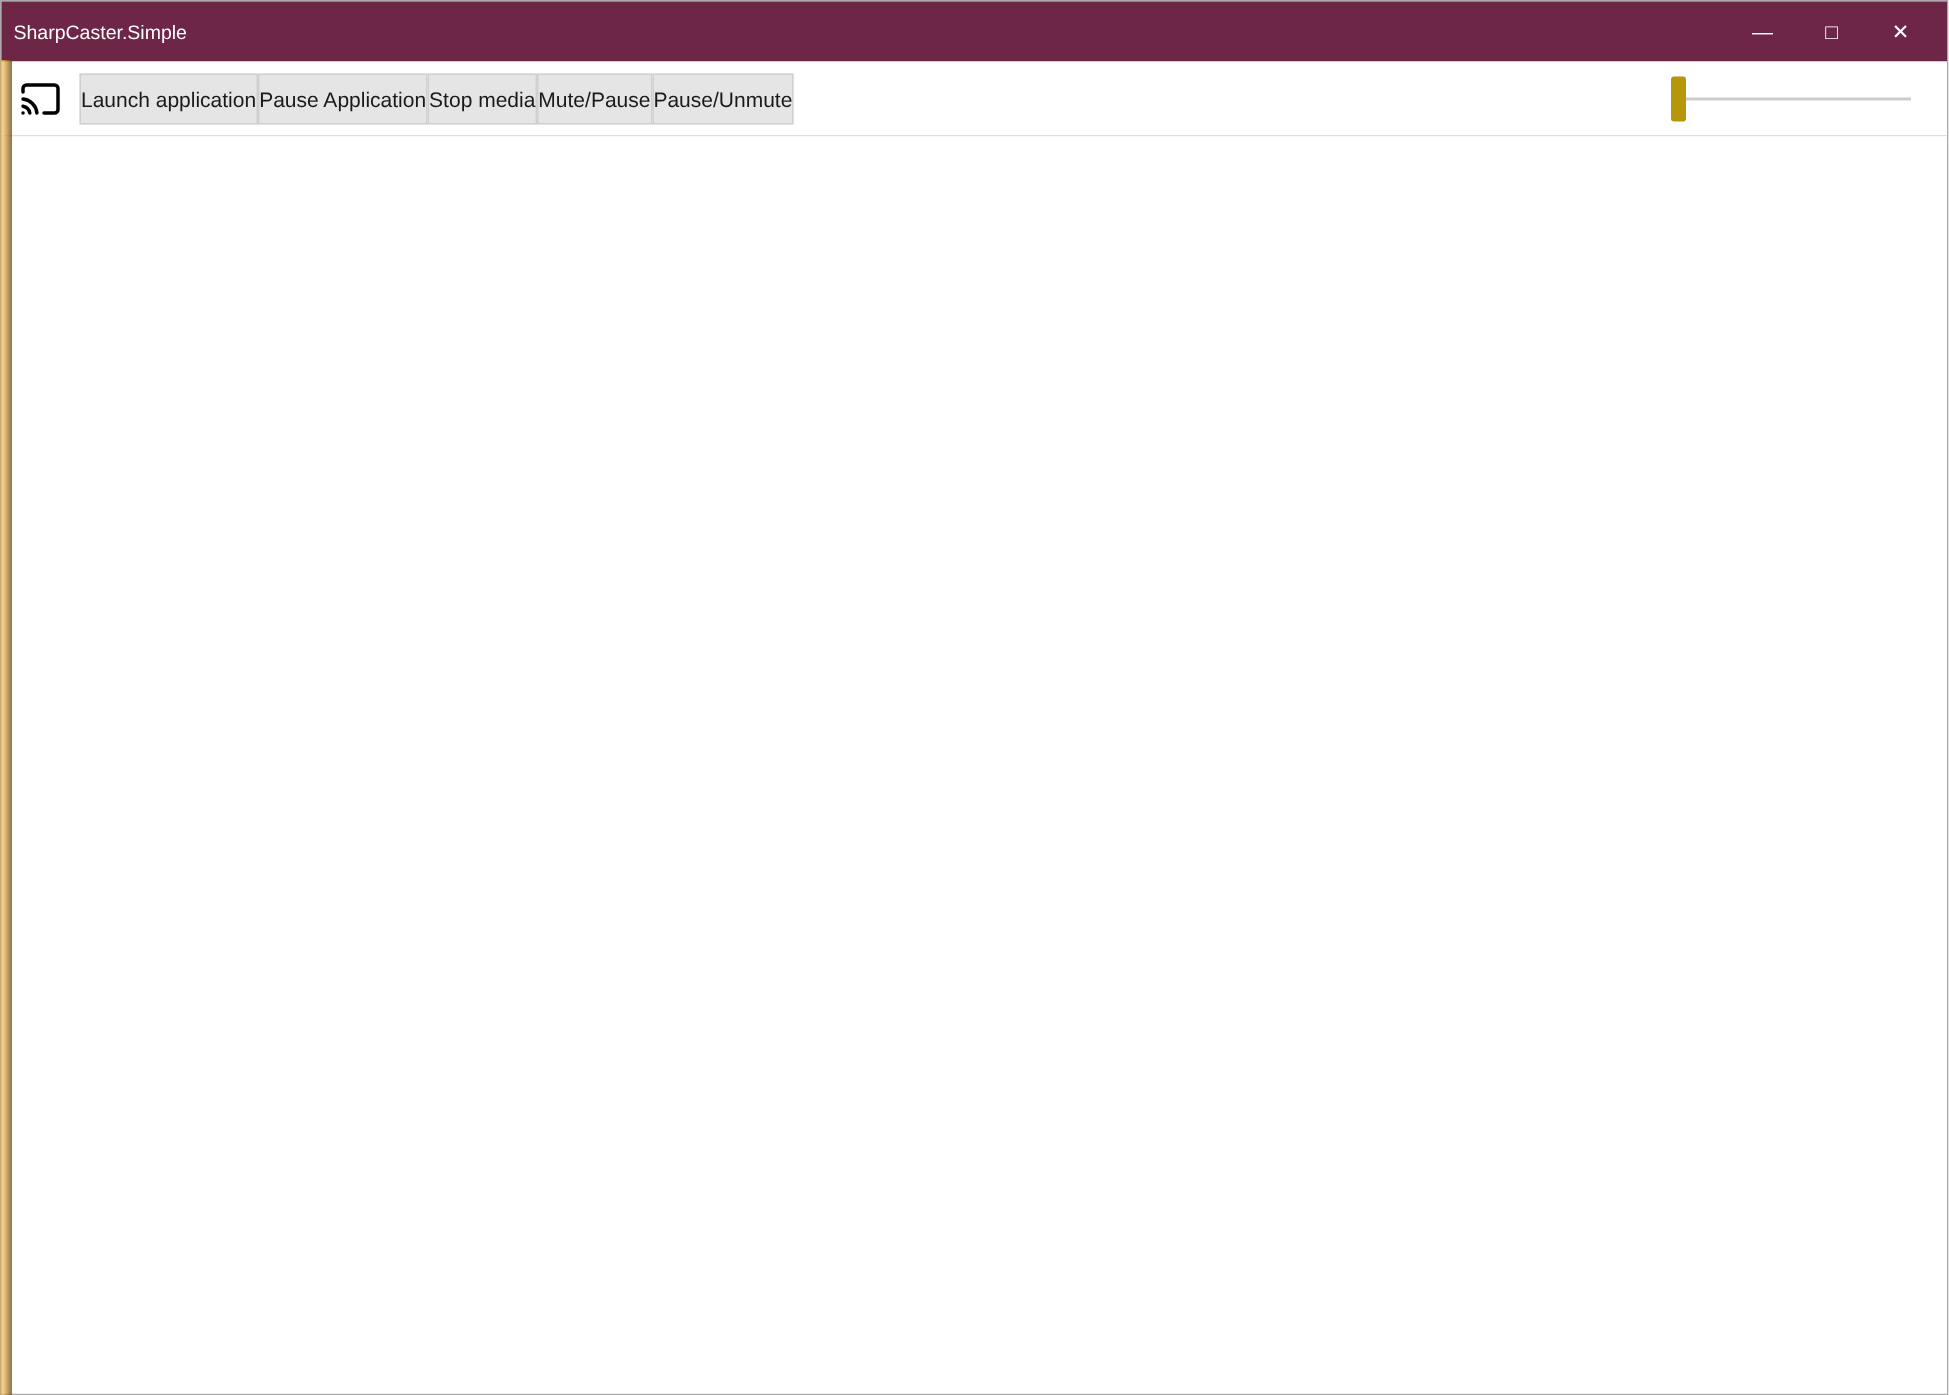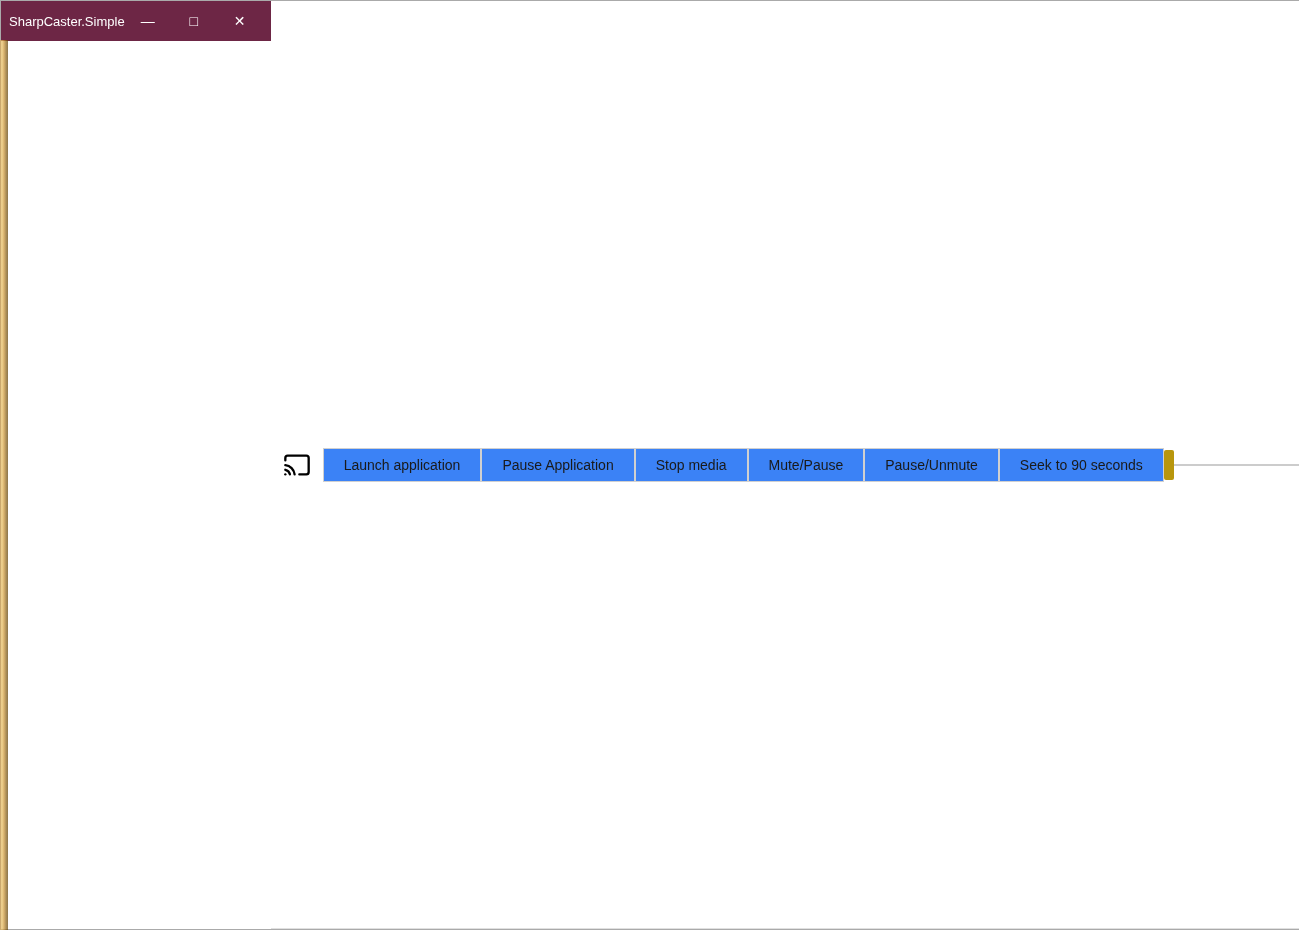--- a/index.html
+++ b/index.html
@@ -14,21 +14,21 @@
       background: #f0f0f0;
       font-family: 'Segoe UI', sans-serif;
       overflow: hidden;
     }
 
     .window {
       width: 1299px;
       height: 930px;
       background: #ffffff;
       display: flex;
-      flex-direction: row;
+      flex-direction: column;
       border: 1px solid #aaa;
     }
 
     .title-bar {
       background: #6d2645;
       height: 40px;
       display: flex;
       align-items: center;
       justify-content: space-between;
       padding: 0 8px;
@@ -88,23 +88,23 @@
     }
 
     .toolbar-buttons {
       display: flex;
       align-items: center;
       gap: 0;
       flex: 1;
     }
 
     .toolbar-btn {
-      padding: 8px 20px;
+      padding: 8px 0;
       border: 1px solid #d0d0d0;
-      background: #3b82f6;
+      background: #e5e5e5;
       cursor: pointer;
       font-size: 14px;
       font-family: 'Segoe UI', sans-serif;
       color: #1a1a1a;
       white-space: nowrap;
       text-align: center;
     }
 
     .slider-area {
       display: flex;
@@ -197,23 +197,20 @@
       </button>
       <button class="toolbar-btn">
         <span>Stop media</span>
       </button>
       <button class="toolbar-btn">
         <span>Mute/Pause</span>
       </button>
       <button class="toolbar-btn">
         <span>Pause/Unmute</span>
       </button>
-      <button class="toolbar-btn">
-        <span>Seek to 90 seconds</span>
-      </button>
     </div>
 
     <div class="slider-area">
       <div class="volume-slider-container">
         <div class="slider-track">
           <div class="slider-thumb"></div>
         </div>
       </div>
     </div>
   </div>

